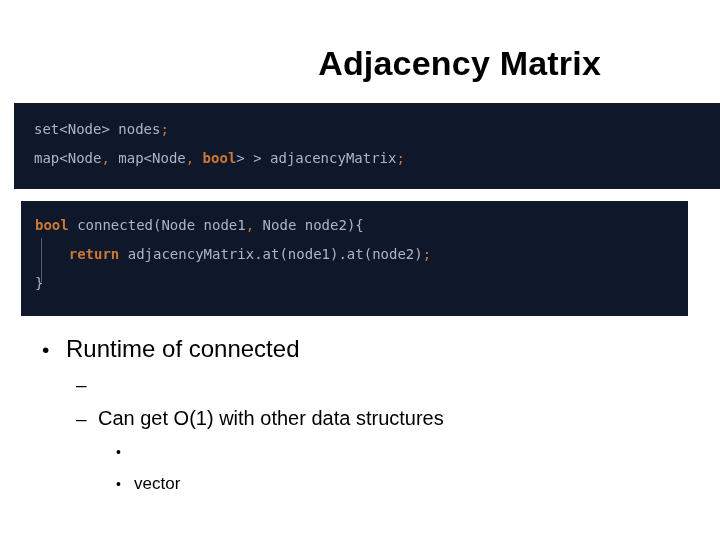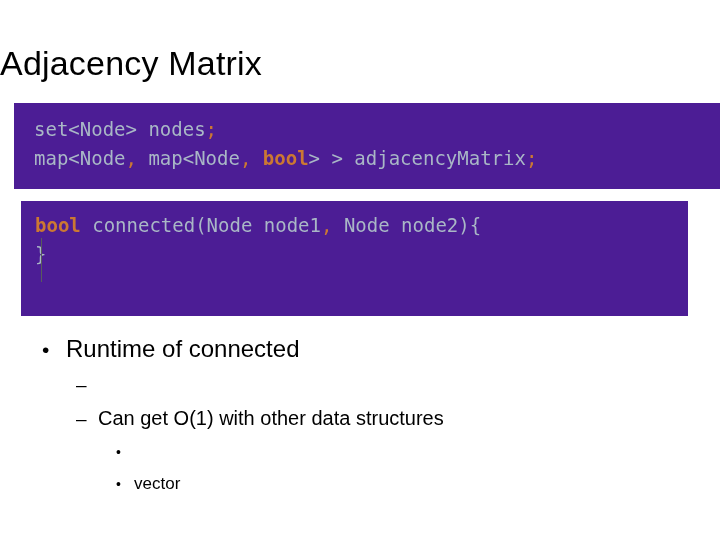--- a/index.html
+++ b/index.html
@@ -15,35 +15,35 @@
     font-family: "Liberation Sans", sans-serif;
     color: #000000;
   }
 
   
   #slide-title {
     position: absolute;
     left: 0;
     top: 42px;
     width: 601px;
-    text-align: left;
+    text-align: right;
     font-size: 34px;
     line-height: 42px;
-    font-weight: 400;
+    font-weight: 700;
     color: #000000;
     letter-spacing: 0.2px;
     white-space: nowrap;
   }
 
   
   .code-block {
     position: absolute;
-    background: #4c1d95;
+    background: #0f172a;
     font-family: "DejaVu Sans Mono", "Liberation Mono", monospace;
-    font-size: 19px;
+    font-size: 14px;
     line-height: 29px;
     color: #a9b7c6;
     box-sizing: border-box;
     overflow: hidden;
   }
   #code-block-declarations {
     left: 14px;
     top: 103px;
     width: 706px;
     height: 86px;
@@ -111,20 +111,21 @@
 <div id="slide-title">Adjacency Matrix</div>
 
 <div id="code-block-declarations" class="code-block">
     <div class="code-line"><span class="plain">set&lt;Node&gt; nodes</span><span class="punct-o">;</span></div>
     <div class="code-line"><span class="plain">map&lt;Node</span><span class="punct-o">,</span><span class="plain"> map&lt;Node</span><span class="punct-o">,</span><span class="plain"> </span><span class="kw">bool</span><span class="plain">&gt; &gt; adjacencyMatrix</span><span class="punct-o">;</span></div>
   </div>
 
 <div id="code-block-function" class="code-block">
   <div id="indent-guide"></div>
 <div class="code-line"><span class="kw">bool</span><span class="plain"> connected(Node node1</span><span class="punct-o">,</span><span class="plain"> Node node2){</span></div>
+    <div class="code-line"><span class="plain">    </span><span class="kw">return</span><span class="plain"> adjacencyMatrix.at(node1).at(node2)</span><span class="punct-o">;</span></div>
     <div class="code-line"><span class="plain">}</span></div>
   </div>
 
 <div id="bullet-list">
     <div class="bullet-row level-1">
       <span class="bullet-marker">•</span>
       <span class="bullet-text">Runtime of connected</span>
     </div>
     <div class="bullet-row level-2">
       <span class="bullet-marker">–</span>

